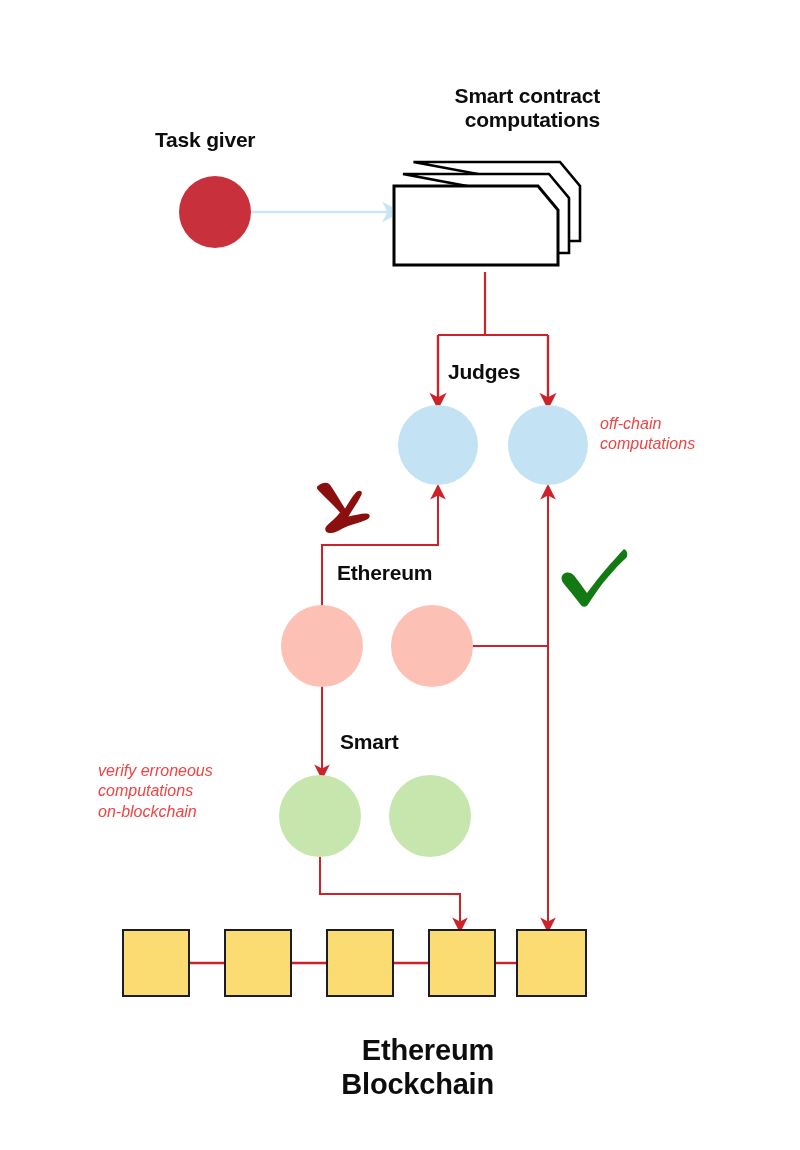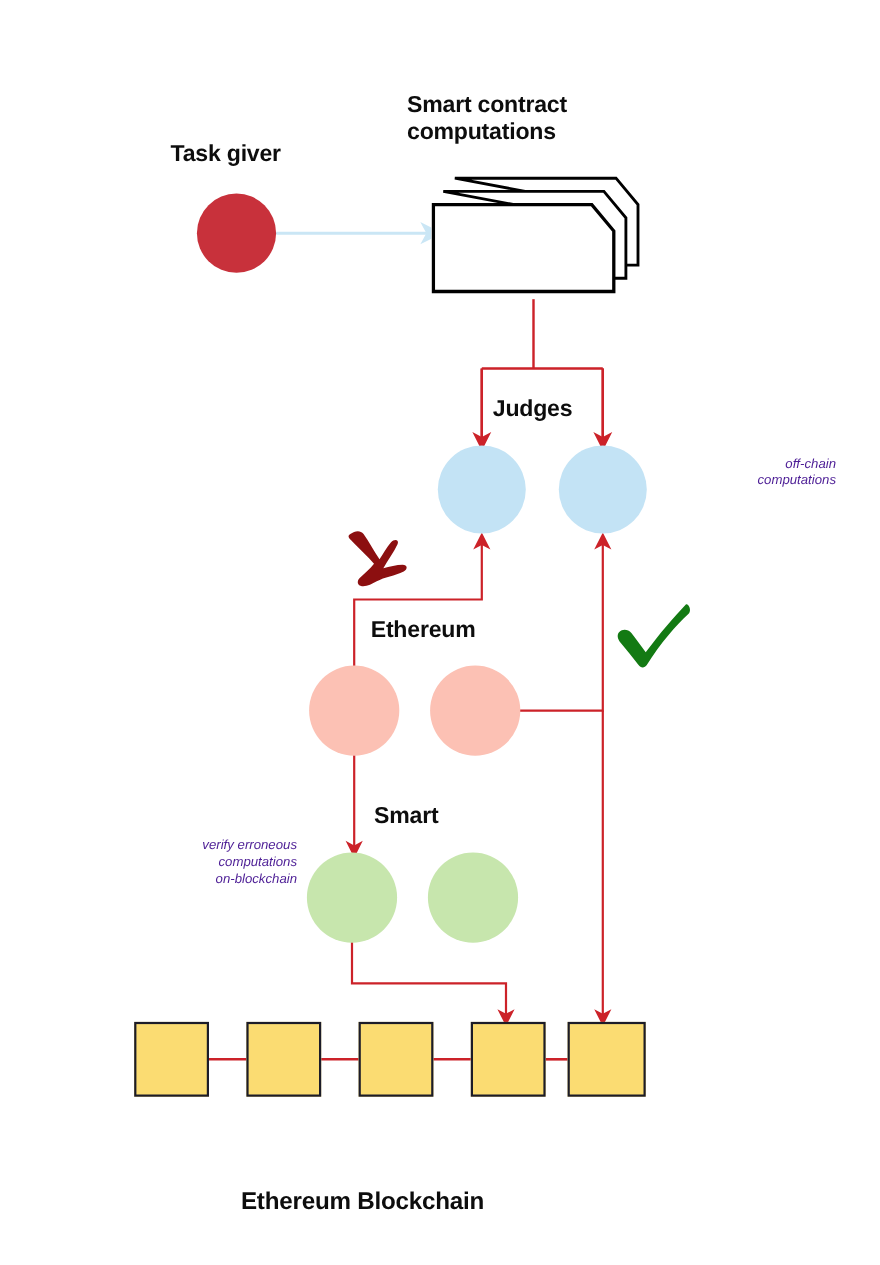--- a/index.html
+++ b/index.html
@@ -37,30 +37,30 @@
   .label-bold {
     position: absolute;
     font-weight: bold;
     color: #0d0d0d;
     font-size: 21px;
     line-height: 1.16;
     white-space: pre;
     letter-spacing: -0.2px;
   }
   .label-bold.center {
-    text-align: left;
+    text-align: right;
     white-space: pre-line;
   }
   .note-italic {
     position: absolute;
     font-style: italic;
-    color: #4c1d95;
-    font-size: 12px;
+    color: #ef4444;
+    font-size: 16px;
     line-height: 1.28;
-    text-align: right;
+    text-align: left;
     white-space: pre-line;
   }
   
   .circle {
     position: absolute;
     border-radius: 50%;
   }
   
   .sheet {
     position: absolute;
@@ -183,16 +183,16 @@
     <div class="note-italic" style="left:98px; top:761px; width:172px;">verify erroneous
 computations
 on-blockchain</div>
 
     <div class="chain-block" style="left:122px; top:929px; width:68px; height:68px;"></div>
     <div class="chain-block" style="left:224px; top:929px; width:68px; height:68px;"></div>
     <div class="chain-block" style="left:326px; top:929px; width:68px; height:68px;"></div>
     <div class="chain-block" style="left:428px; top:929px; width:68px; height:68px;"></div>
     <div class="chain-block" style="left:516px; top:929px; width:71px; height:68px;"></div>
 
-    <div class="label-bold center" style="left:219px; top:1079px; width:275px; font-size:22px;">Ethereum Blockchain</div>
+    <div class="label-bold center" style="left:219px; top:1034px; width:275px; font-size:29px;">Ethereum Blockchain</div>
 
   </div>
 </div>
 
 </body></html>

